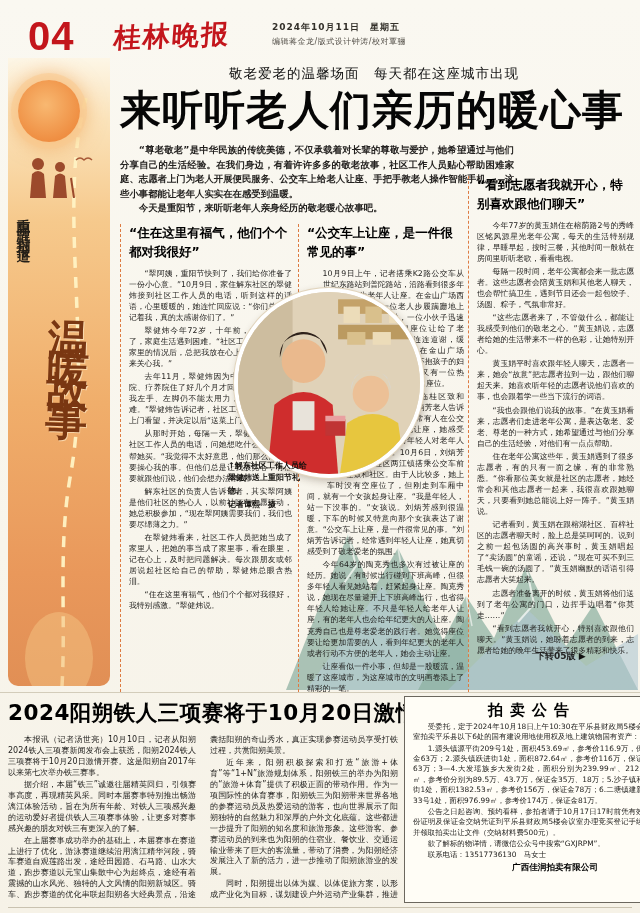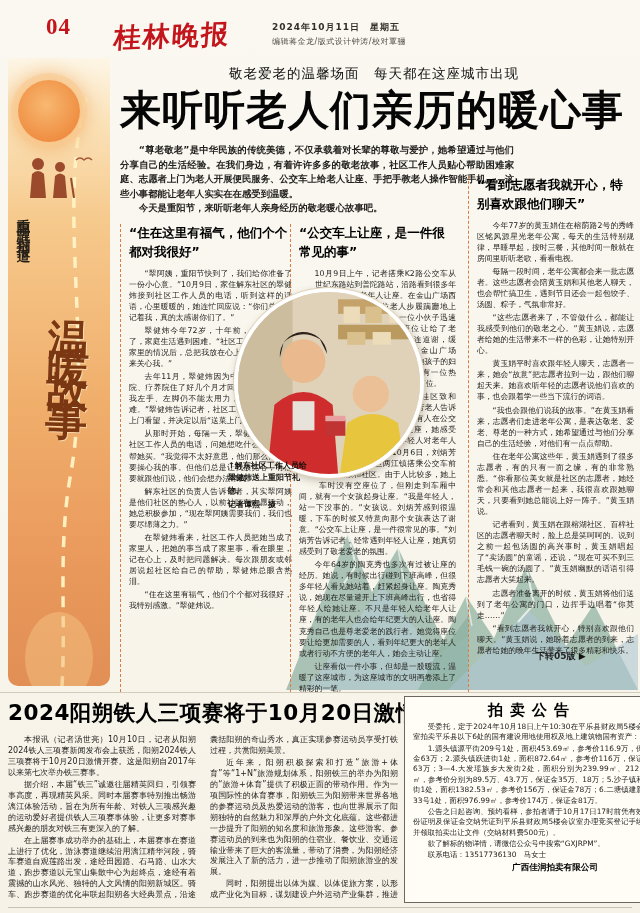--- a/index.html
+++ b/index.html
@@ -2,21 +2,21 @@
 <html><head>
 <meta charset="utf-8">
 <style>
   * { margin:0; padding:0; box-sizing:border-box; }
   html,body { width:640px; height:913px; }
   body { font-family:"DejaVu Sans", sans-serif; background:#efece3; }
   .page { position:relative; width:640px; height:913px; background:linear-gradient(180deg,#faf8f1 0%,#f8f5ec 60%,#f6f2e7 100%); overflow:hidden; }
 
   
   .hdr { position:absolute; top:12px; left:0; width:640px; height:46px; }
-  .pagenum { position:absolute; left:46px; top:2px; font-size:23px; font-weight:900; color:#c3161c; letter-spacing:1px; font-family:Liberation Serif, serif; }
+  .pagenum { position:absolute; left:28px; top:2px; font-size:40px; font-weight:900; color:#c3161c; letter-spacing:1px; font-family:Liberation Sans, sans-serif; }
   .masthead { position:absolute; left:114px; top:6px; font-size:27px; font-weight:900; color:#c3161c; font-family:"DejaVu Serif", serif; transform:skewX(-6deg) rotate(-2deg); letter-spacing:2px; }
   .dateline { position:absolute; left:272px; top:9px; font-size:9px; font-weight:700; color:#33302a; letter-spacing:1px; }
   .staffline { position:absolute; left:272px; top:24px; font-size:8px; color:#55514a; letter-spacing:.5px; }
 
   
   .feature { position:absolute; top:58px; left:0; width:640px; height:634px; }
 
   
   .banner { position:absolute; left:8px; top:0; width:102px; height:628px; background:linear-gradient(180deg,#fdf6e6 0%,#fbe3ba 10%,#f6c98c 26%,#f0ae6b 55%,#e9985b 82%,#e18f55 100%); border-radius:0 0 10px 10px; overflow:hidden; }
   .sun { position:absolute; left:10px; top:22px; width:62px; height:62px; border-radius:50%; background:radial-gradient(circle at 45% 40%, #f8b871 0%, #ef8f43 70%, #ea8238 100%); box-shadow:0 0 0 7px rgba(249,203,144,.55), 0 0 18px 8px rgba(240,160,80,.5); }
@@ -26,21 +26,21 @@
   .series-title { position:absolute; left:40px; top:228px; writing-mode:vertical-rl; text-orientation:upright; font-size:42px; line-height:1; font-weight:900; color:#7a3712; font-family:"DejaVu Serif", serif; letter-spacing:26px; transform:rotate(2deg); text-shadow:1px 1px 0 rgba(255,240,210,.6); }
 
   .kicker { position:absolute; left:118px; top:7px; width:512px; text-align:center; font-size:13.5px; font-weight:400; color:#111; letter-spacing:1px; }
   .headline { position:absolute; left:110px; top:25px; width:524px; text-align:center; font-size:41px; font-weight:900; color:#060606; letter-spacing:1px; white-space:nowrap; }
 
   .intro { position:absolute; left:120px; top:85px; width:394px; font-size:9.4px; font-weight:600; line-height:1.55; color:#242220; text-align:justify; }
   .intro p { text-indent:2em; }
 
   .col { position:absolute; overflow:hidden; border-left:1px dashed #dd7b42; padding-left:8px; z-index:2; }
   .col1 { left:120px; top:166px; width:172px; height:468px; }
-  .col2 { left:290px; top:166px; width:166px; height:468px; }
+  .col2 { left:298px; top:166px; width:166px; height:468px; }
   .col3 { left:468px; top:118px; width:166px; height:516px; }
   .subhead { font-size:12.5px; font-weight:900; line-height:1.5; color:#000; margin-bottom:6px; }
   .col p.body { font-size:7.8px; line-height:1.42; color:#1d1c1a; text-align:justify; text-indent:2em; margin-bottom:2px; }
   .spacer-r { float:right; width:52px; height:212px; margin:56px 0 4px 4px; shape-outside:circle(106px at 158px 106px); }
   .spacer-l { float:left; width:106px; height:198px; margin:20px 4px 4px 0; shape-outside:circle(104px at -24px 118px); }
 
   
   .photo { position:absolute; left:234px; top:230px; width:190px; height:190px; border-radius:50%; border:4px solid #fff; overflow:hidden; z-index:3; box-shadow:0 0 0 1px #e2d5bd, 2px 3px 9px rgba(60,40,20,.3); background:#e3d5bd; }
   .caption { position:absolute; left:228px; top:402px; width:82px; z-index:4; font-size:8px; font-weight:700; line-height:1.55; color:#13110e; }
   .caption .credit { display:block; margin-top:2px; font-weight:700; }

